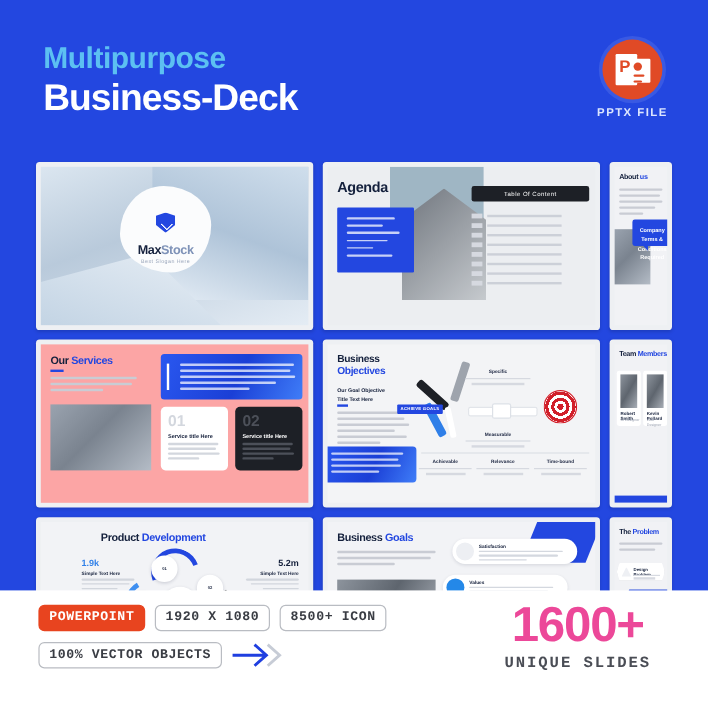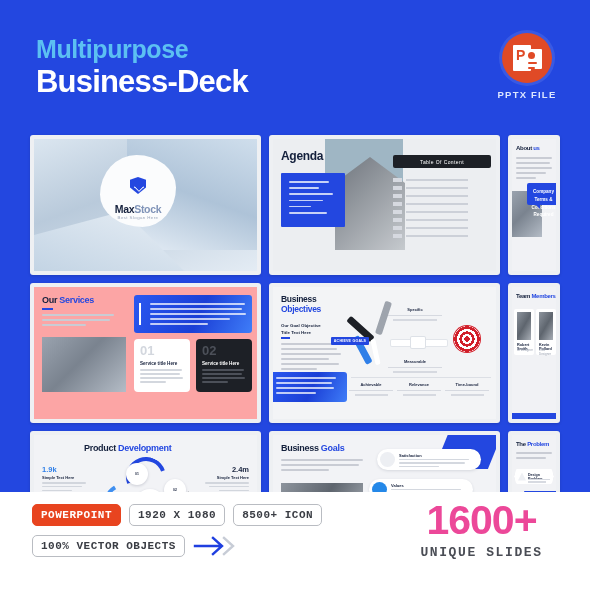--- a/index.html
+++ b/index.html
@@ -119,21 +119,21 @@
   .smart-lbl{ position:absolute; font-size:4px; font-weight:bold; color:#1b2540; text-align:center;}
   .smart-lbl u{ display:block; text-decoration:none; height:1.4px; background:#d6d9e0; margin-top:3px;}
 
   
   .tm{ position:absolute; background:#fff; border-radius:2px; }
   .tm .av{ position:absolute; left:3px; top:3px; right:3px; height:28px; }
   .tm .nm{ position:absolute; left:3px; top:34px; font-size:3.8px; font-weight:bold; color:#16213c;}
   .tm .ro{ position:absolute; left:3px; top:39px; font-size:3px; color:#9aa1b0;}
 
   
-  .stat{ position:absolute; }
+  .stat{ position:absolute;margin-left:26px; }
   .stat .v{ font-size:7.5px; font-weight:bold; }
   .stat .k{ font-size:4px; font-weight:bold; color:#16213c; margin-top:1px;}
   .stat .l i{ display:block; height:1.3px; background:#d2d6dd; margin-top:2.4px; border-radius:1px;}
   .ring{ position:absolute; border-radius:50%; }
   .bub{ position:absolute; background:#fff; border-radius:50%;
     box-shadow:0 1px 3px rgba(20,30,60,.18); display:flex; align-items:center; justify-content:center;
     font-size:3.4px; font-weight:bold; color:#16213c; text-align:center; line-height:1.25;}
 
   
   .pill{ position:absolute; background:#fff; border-radius:20px; box-shadow:0 1px 3px rgba(20,30,60,.13);}
@@ -394,21 +394,21 @@
           <div class="stat" style="left:8px;top:30px;">
             <div class="v" style="color:#2f7fe8;">1.9k</div>
             <div class="k">Simple Text Here</div>
             <div class="l">
                 <i style="width:44px"></i>
                 <i style="width:40px"></i>
                 <i style="width:30px"></i>
               </div>
           </div>
           <div class="stat" style="right:8px;top:30px;text-align:right;">
-            <div class="v" style="color:#16213c;">2.4m</div>
+            <div class="v" style="color:#16213c;">5.2m</div>
             <div class="k">Simple Text Here</div>
             <div class="l">
                 <i style="width:44px;margin-left:auto"></i>
                 <i style="width:40px;margin-left:auto"></i>
                 <i style="width:30px;margin-left:auto"></i>
               </div>
           </div>
           <div class="stat" style="left:8px;top:74px;">
             <div class="v" style="color:#2347e0;">2.3m</div>
           </div>

